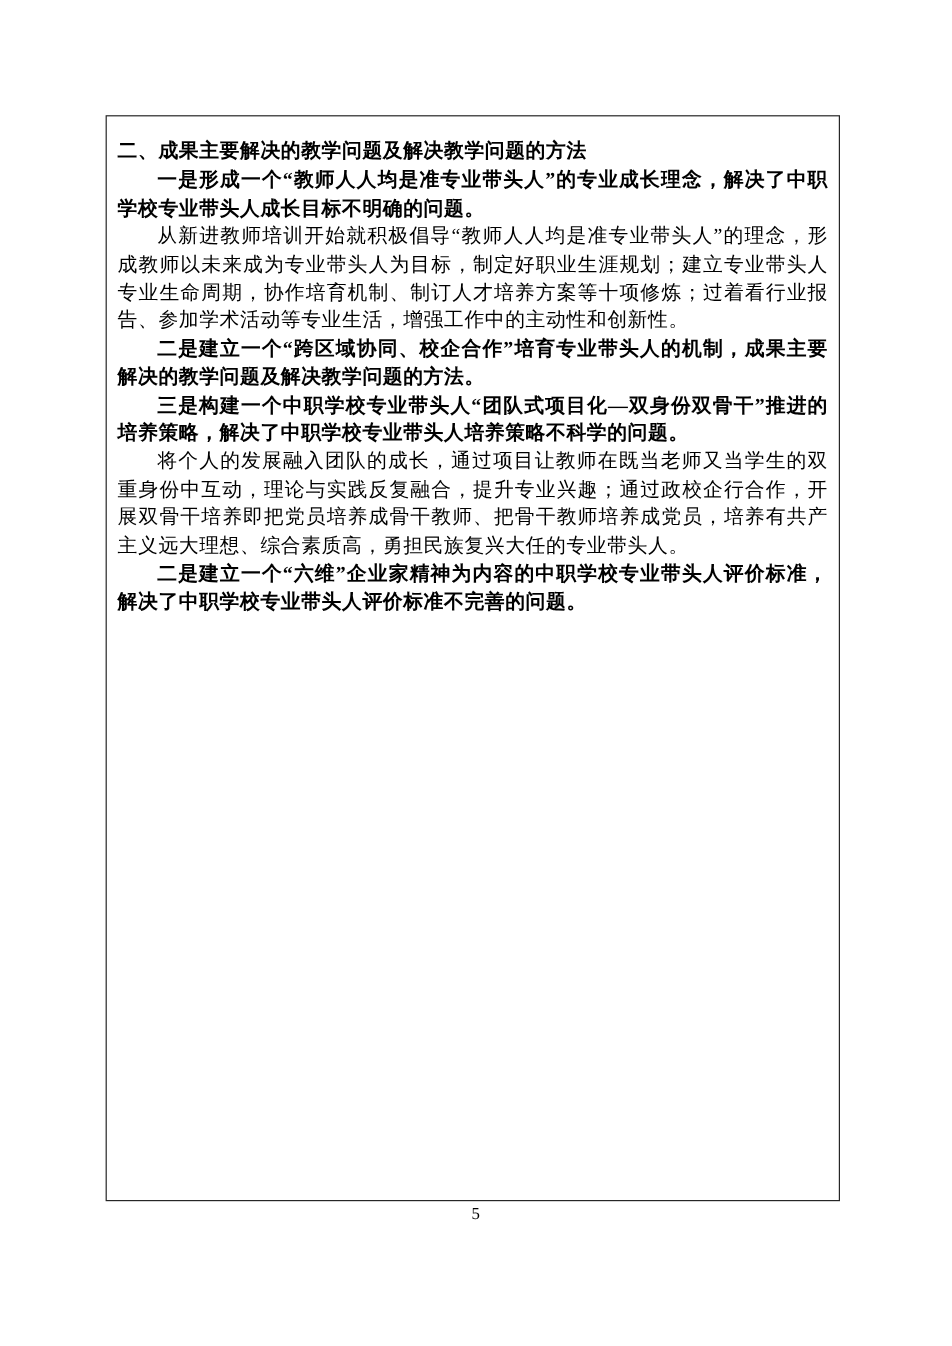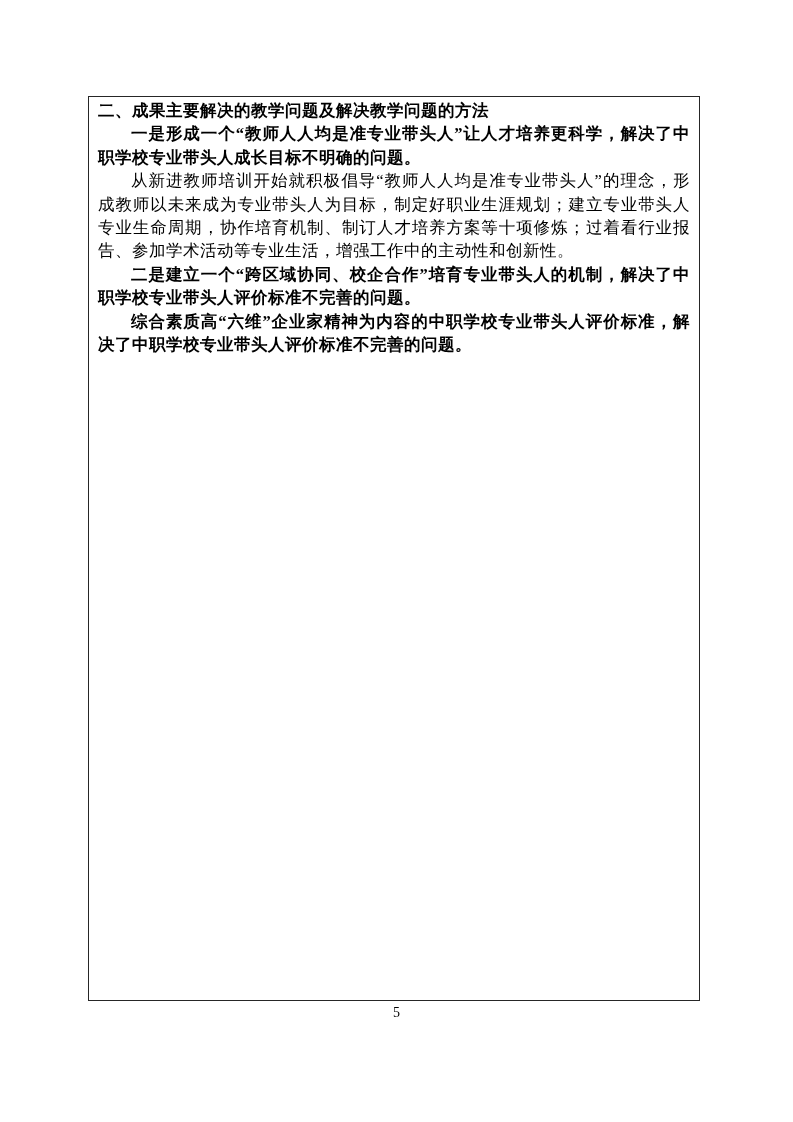--- a/index.html
+++ b/index.html
@@ -17,21 +17,21 @@
     color: #000000;
   }
   .content-box {
     position: absolute;
     left: 88px;
     top: 96px;
     width: 612px;
     height: 905px;
     border: 1.5px solid #262626;
     box-sizing: border-box;
-    padding: 2px 9px 0 9px;
+    padding: 18px 9px 0 9px;
     overflow: hidden;
   }
   .heading {
     margin: 0;
     font-family: "Liberation Sans", "DejaVu Sans", sans-serif;
     font-weight: bold;
     font-size: 16.5px;
     line-height: 23.4px;
     letter-spacing: 0.5px;
   }
@@ -60,29 +60,31 @@
 </style>
 </head>
 <body>
 
 <div class="page">
 
   <div class="content-box">
 
     <h2 class="heading">二、成果主要解决的教学问题及解决教学问题的方法</h2>
 
-    <p class="para bold">一是形成一个“教师人人均是准专业带头人”让人才培养更科学，解决了中职学校专业带头人成长目标不明确的问题。</p>
+    <p class="para bold">一是形成一个“教师人人均是准专业带头人”的专业成长理念，解决了中职学校专业带头人成长目标不明确的问题。</p>
 
     <p class="para">从新进教师培训开始就积极倡导“教师人人均是准专业带头人”的理念，形成教师以未来成为专业带头人为目标，制定好职业生涯规划；建立专业带头人专业生命周期，协作培育机制、制订人才培养方案等十项修炼；过着看行业报告、参加学术活动等专业生活，增强工作中的主动性和创新性。</p>
 
-    <p class="para bold">二是建立一个“跨区域协同、校企合作”培育专业带头人的机制，解决了中职学校专业带头人评价标准不完善的问题。</p>
+    <p class="para bold">二是建立一个“跨区域协同、校企合作”培育专业带头人的机制，成果主要解决的教学问题及解决教学问题的方法。</p>
 
 
+    <p class="para bold">三是构建一个中职学校专业带头人“团队式项目化—双身份双骨干”推进的培养策略，解决了中职学校专业带头人培养策略不科学的问题。</p>
 
+    <p class="para">将个人的发展融入团队的成长，通过项目让教师在既当老师又当学生的双重身份中互动，理论与实践反复融合，提升专业兴趣；通过政校企行合作，开展双骨干培养即把党员培养成骨干教师、把骨干教师培养成党员，培养有共产主义远大理想、综合素质高，勇担民族复兴大任的专业带头人。</p>
 
-    <p class="para bold">综合素质高“六维”企业家精神为内容的中职学校专业带头人评价标准，解决了中职学校专业带头人评价标准不完善的问题。</p>
+    <p class="para bold">二是建立一个“六维”企业家精神为内容的中职学校专业带头人评价标准，解决了中职学校专业带头人评价标准不完善的问题。</p>
 
 
   </div>
 
   <div class="page-number">5</div>
 
 </div>
 
 </body></html>

